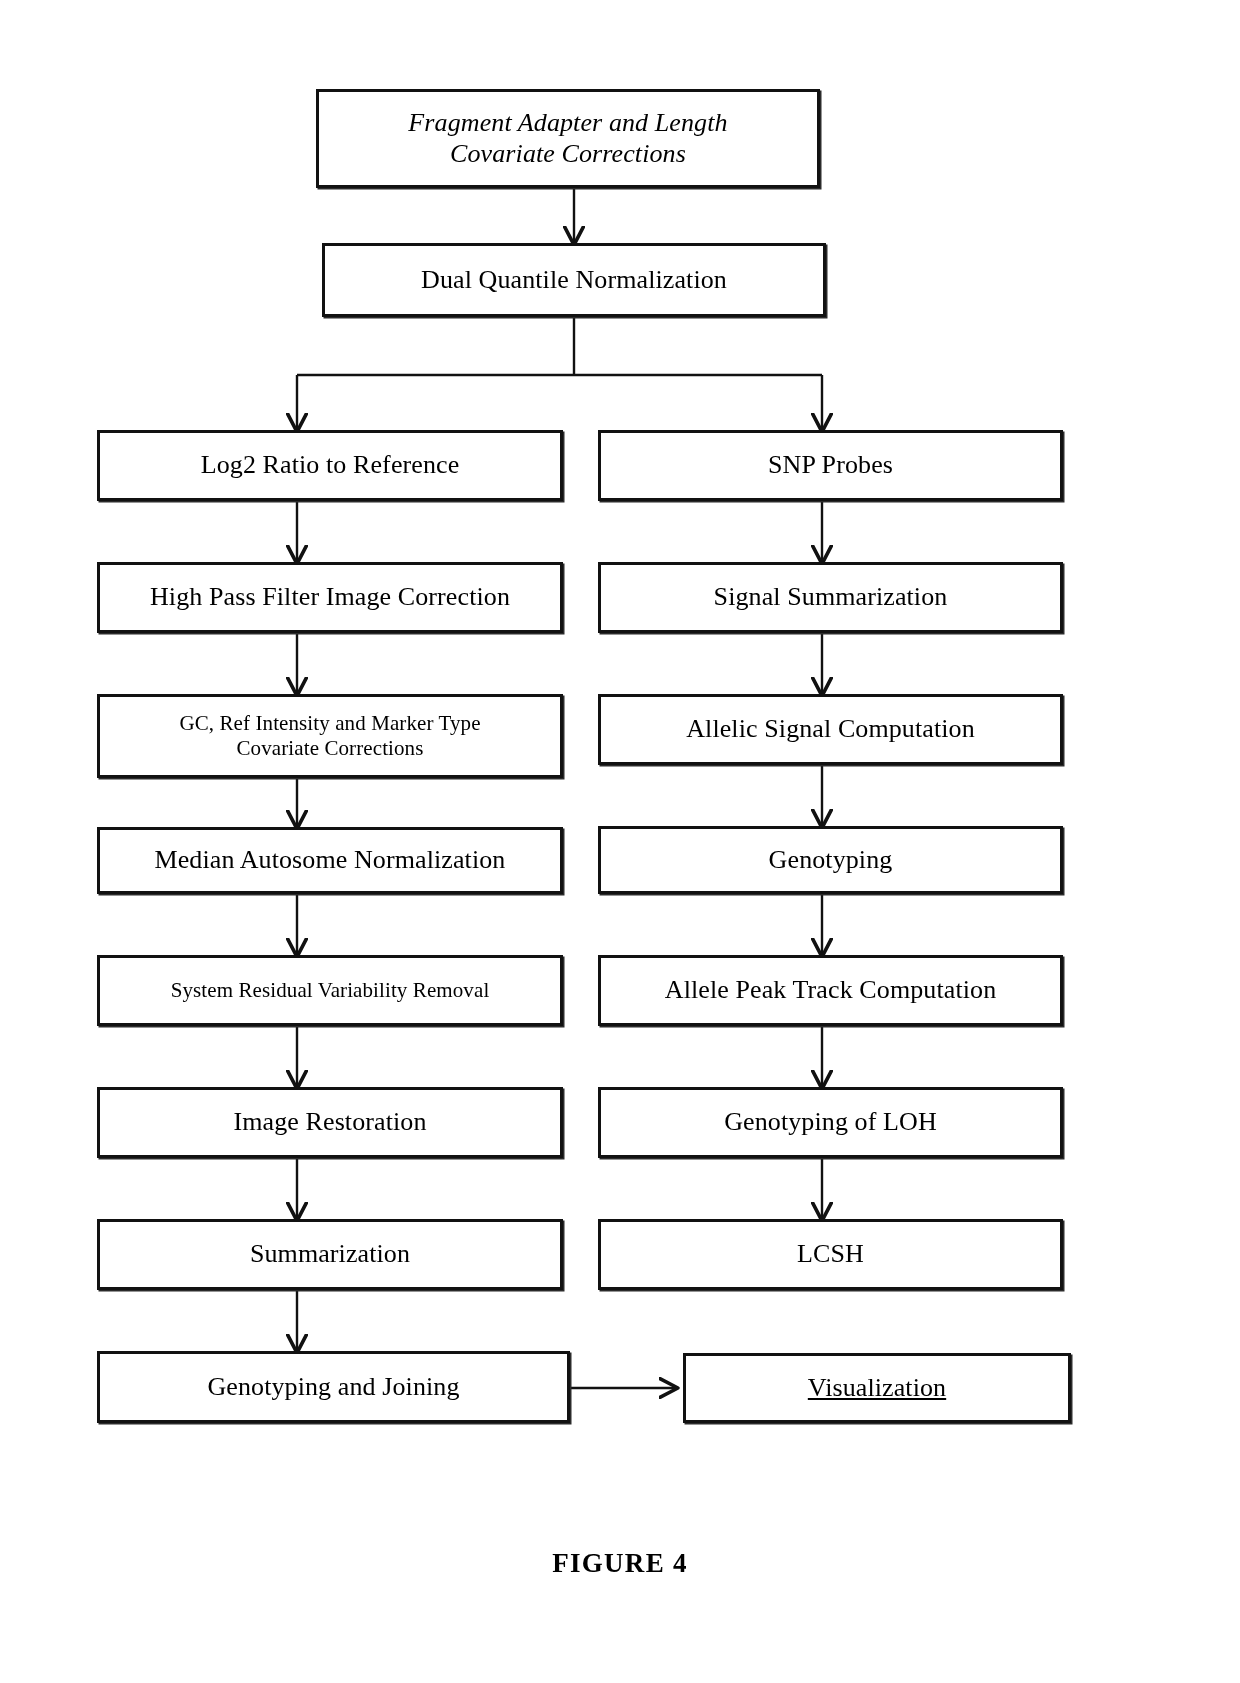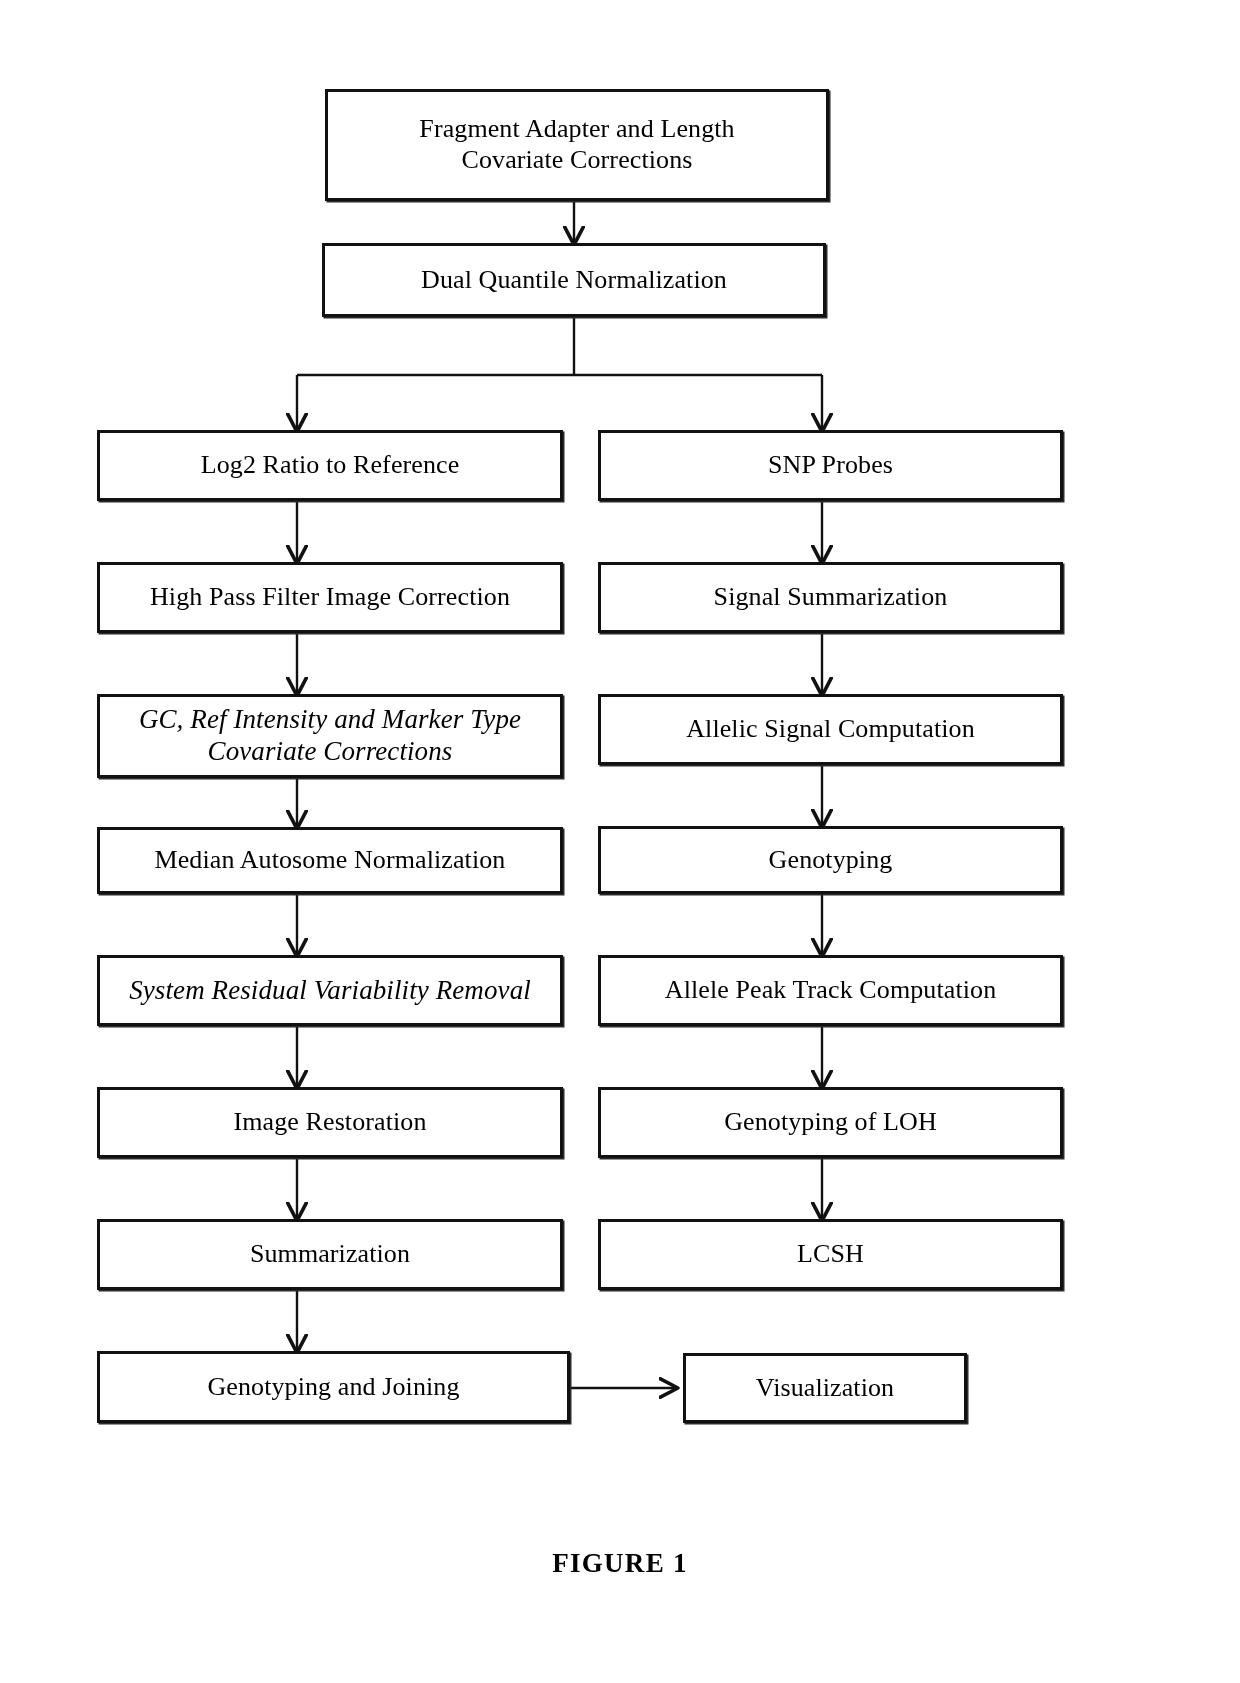--- a/index.html
+++ b/index.html
@@ -37,21 +37,21 @@
     padding: 2px 8px;
     
     box-shadow: 1.5px 1.5px 0 0 #2b2b2b;
   }
   .node .node-label {
     display: block;
     white-space: pre-line;
     font-size: 26px;
     letter-spacing: 0.1px;
   }
-  .node.size-small .node-label { font-size: 27px; font-style: italic; }
+  .node.size-small .node-label { font-size: 21px; }
 
   
   #connectors {
     position: absolute;
     left: 0;
     top: 0;
     width: 1240px;
     height: 1683px;
     pointer-events: none;
   }
@@ -101,21 +101,21 @@
 
       <line x1="822" y1="501" x2="822" y2="562" marker-end="url(#arrowhead)"></line>
       <line x1="822" y1="633" x2="822" y2="694" marker-end="url(#arrowhead)"></line>
       <line x1="822" y1="765" x2="822" y2="826" marker-end="url(#arrowhead)"></line>
       <line x1="822" y1="894" x2="822" y2="955" marker-end="url(#arrowhead)"></line>
       <line x1="822" y1="1026" x2="822" y2="1087" marker-end="url(#arrowhead)"></line>
       <line x1="822" y1="1158" x2="822" y2="1219" marker-end="url(#arrowhead)"></line>
     </g>
   </svg>
 
-  <div class="node" style="left:325px; top:89px; width:504px; height:112px;">
+  <div class="node" style="left:316px; top:89px; width:504px; height:99px;font-style:italic;">
     <span class="node-label">Fragment Adapter and Length
 Covariate Corrections</span>
   </div>
 
   <div class="node" style="left:322px; top:243px; width:504px; height:74px;">
     <span class="node-label">Dual Quantile Normalization</span>
   </div>
 
   <div class="node" style="left:97px; top:430px; width:466px; height:71px;">
     <span class="node-label">Log2 Ratio to Reference</span>
@@ -171,19 +171,19 @@
   </div>
 
   <div class="node" style="left:598px; top:1087px; width:465px; height:71px;">
     <span class="node-label">Genotyping of LOH</span>
   </div>
 
   <div class="node" style="left:598px; top:1219px; width:465px; height:71px;text-align:right;">
     <span class="node-label">LCSH</span>
   </div>
 
-  <div class="node" style="left:683px; top:1353px; width:284px; height:70px;">
+  <div class="node" style="left:683px; top:1353px; width:388px; height:70px;text-decoration:underline;">
     <span class="node-label">Visualization</span>
   </div>
 
-  <div id="figure-caption">FIGURE 1</div>
+  <div id="figure-caption">FIGURE 4</div>
 
 </div>
 
 </body></html>

